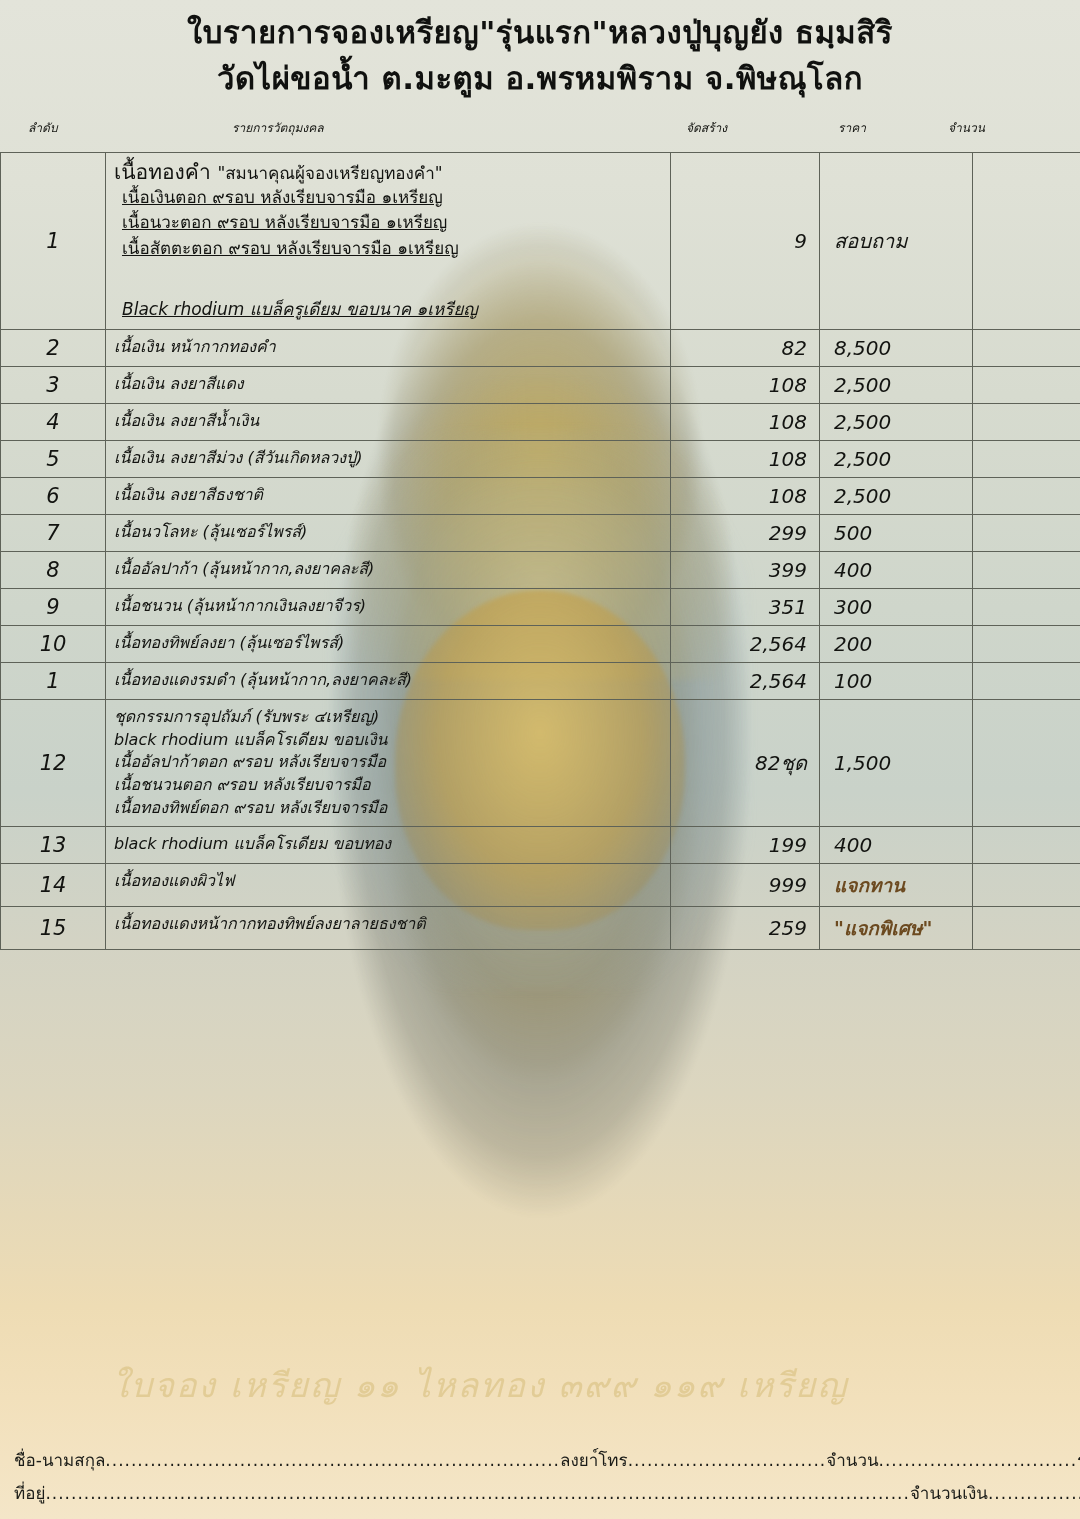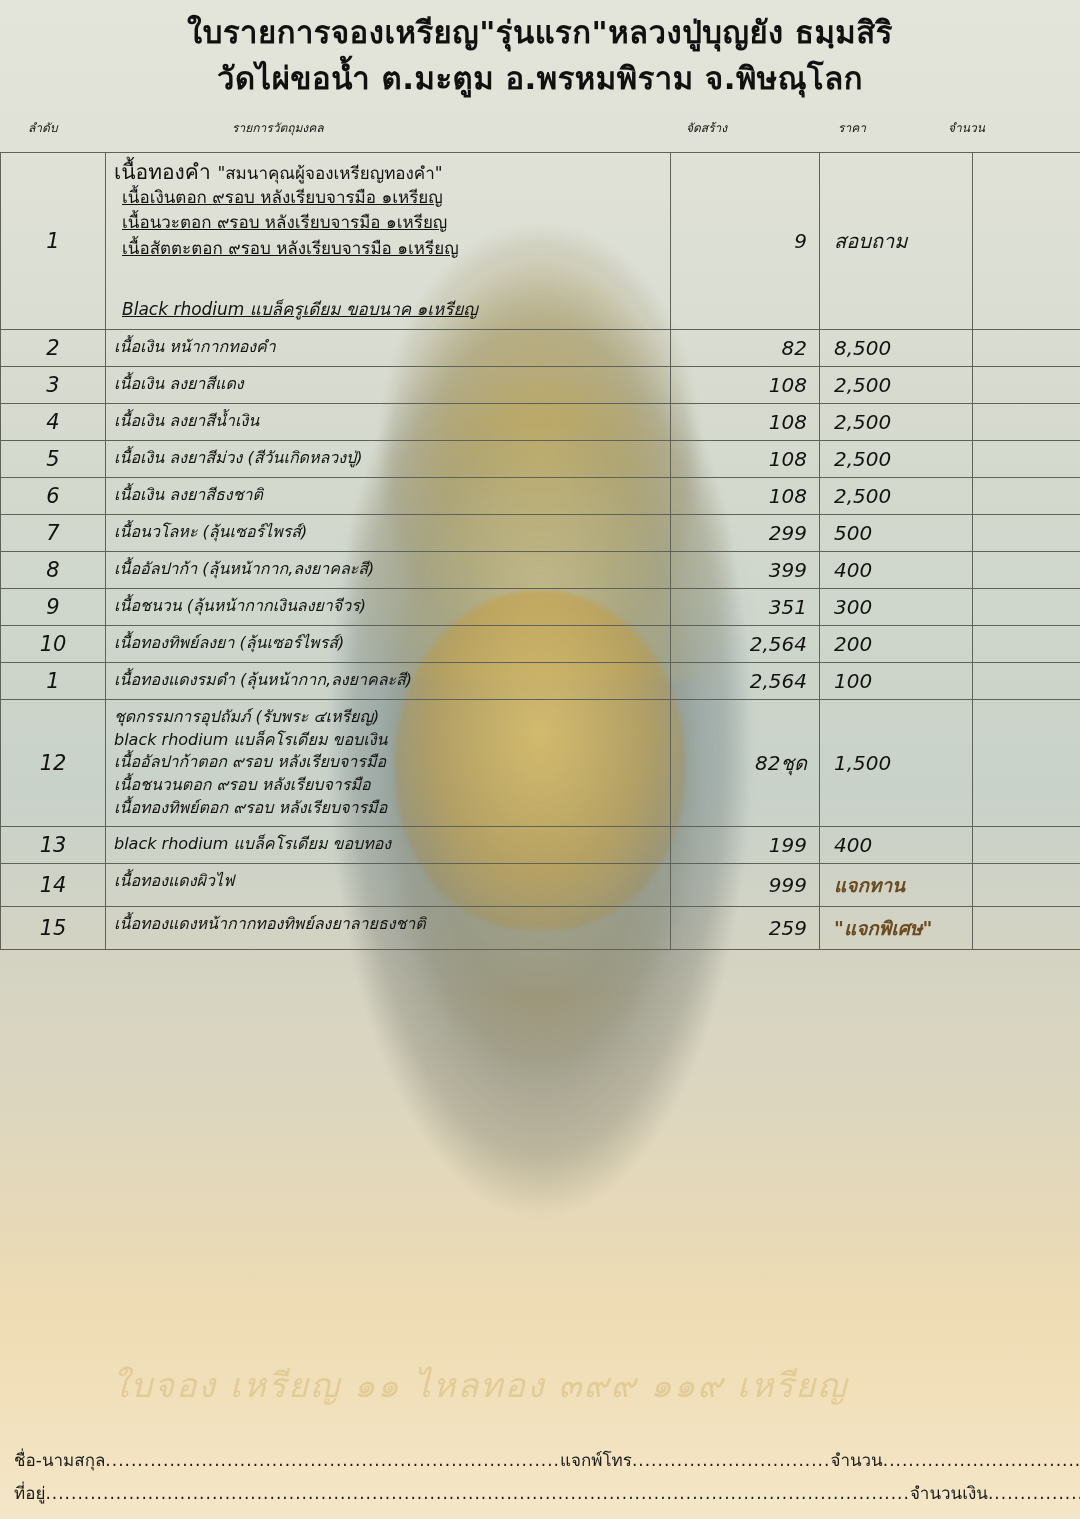--- a/index.html
+++ b/index.html
@@ -301,20 +301,20 @@
         <td class="c-made">259</td>
         <td class="c-price price-note">"แจกพิเศษ"</td>
         <td class="c-qty"></td>
       </tr>
 
     </tbody>
   </table>
 
   <div class="footer">
     <div class="fline">
-      <span>ชื่อ-นามสกุล</span><span class="dots">.......................................................................</span><span>แจกพ์โทร</span><span class="dots">...............................</span><span>จำนวน</span><span class="dots">...............................</span><span>รายการ</span>
+      <span>ชื่อ-นามสกุล</span><span class="dots">.......................................................................</span><span>ลงยา์โทร</span><span class="dots">...............................</span><span>จำนวน</span><span class="dots">...............................</span><span>รายการ</span>
     </div>
     <div class="fline">
       <span>ที่อยู่</span><span class="dots">.......................................................................................................................................</span><span>จำนวนเงิน</span><span class="dots">..............................</span>
     </div>
   </div>
 
 </div>
 
 </body></html>

